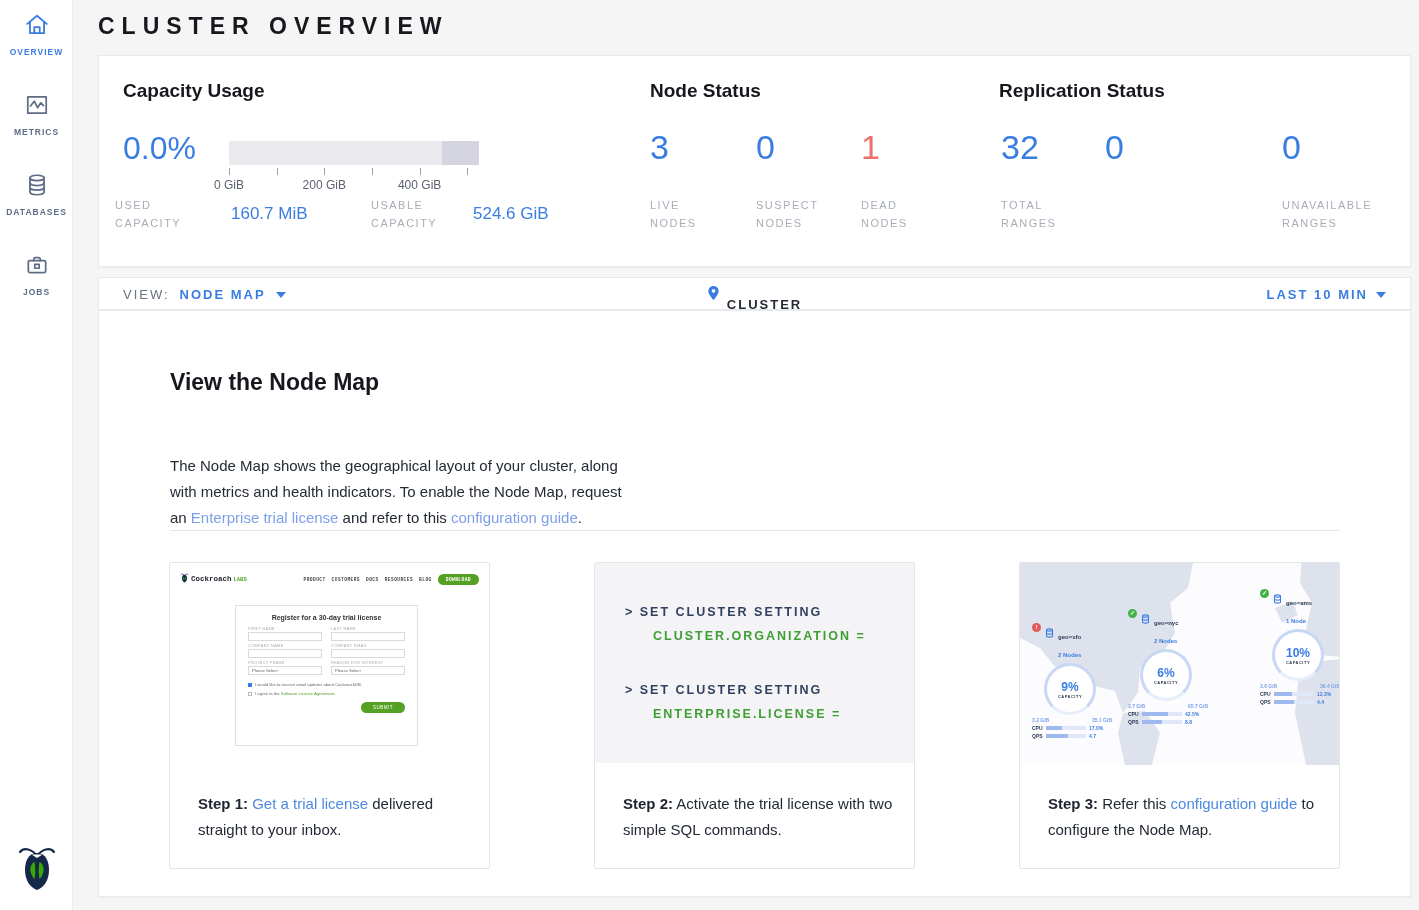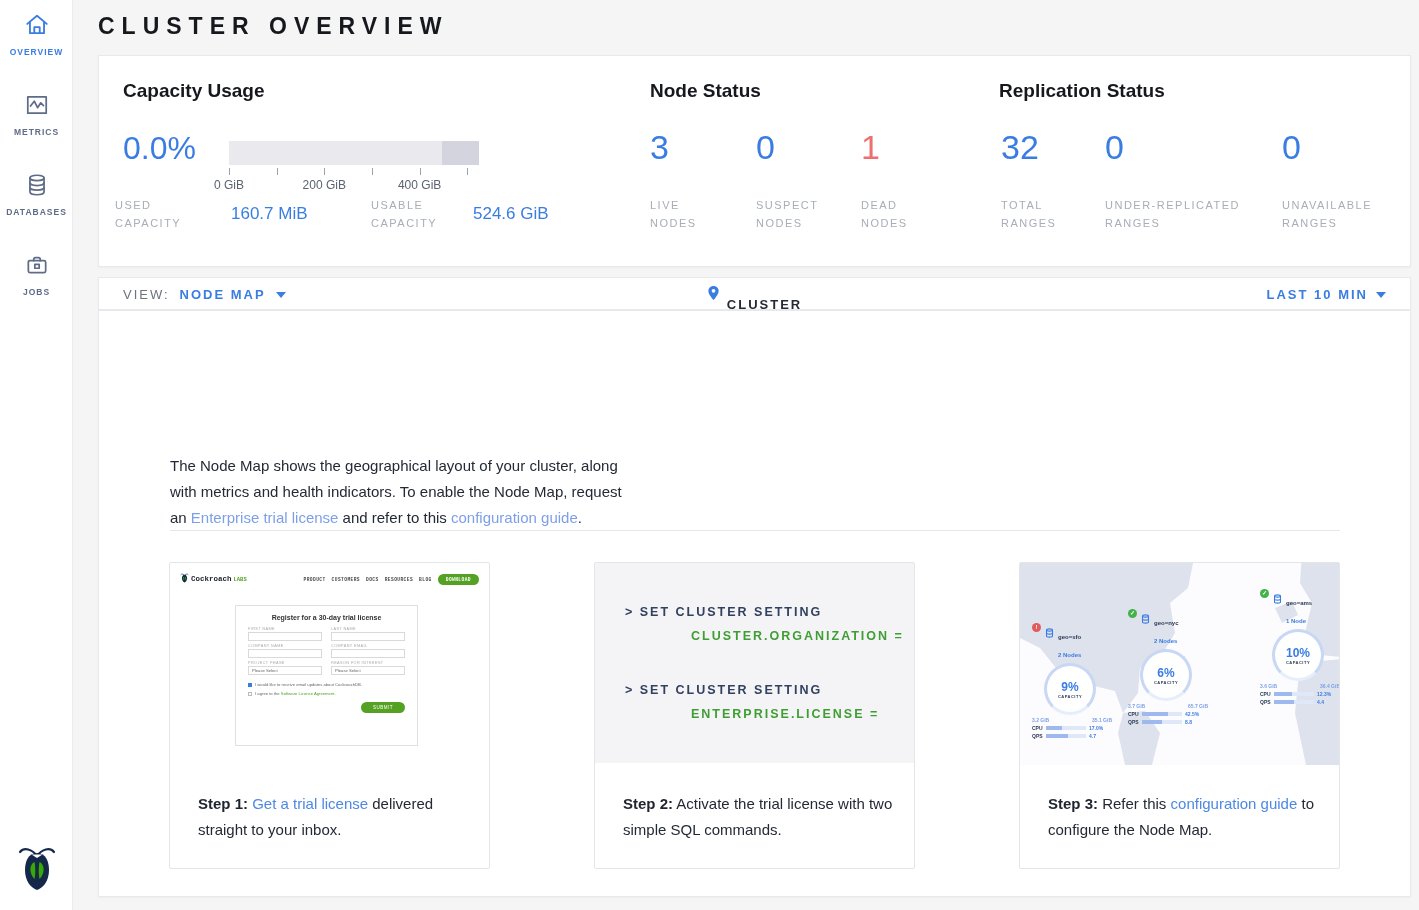--- a/index.html
+++ b/index.html
@@ -75,21 +75,21 @@
   .chk { width:4px; height:4px; border:1px solid #bbb; flex:0 0 auto; }
   .chk.checked { background:#3a7de2; border-color:#3a7de2; }
   .lnk-green { color:#54a123; }
   .submit-row { display:flex; justify-content:flex-end; margin-top:6px; }
   .submit-pill { background:#54a123; color:#fff; font-size:4.5px; letter-spacing:.5px; border-radius:6px; padding:3px 12px; }
 
   
   .code-block { position:absolute; left:0; top:0; right:0; height:200px; background:#f4f4f6; }
   .code-line { position:absolute; font-size:12.5px; font-weight:600; letter-spacing:2px; white-space:nowrap; }
   .code-cmd { color:#32415f; }
-  .code-arg { color:#3f9e33;margin-left:38px; }
+  .code-arg { color:#3f9e33; }
 
   
   .map-area { position:absolute; left:0; top:0; right:0; height:202px; background:#fcfcfe; overflow:hidden; }
   .node { position:absolute; width:86px; }
   .nhead { display:flex; align-items:flex-start; gap:3px; }
   .badge { width:9px; height:9px; border-radius:50%; color:#fff; font-size:6px; line-height:9px; text-align:center; font-weight:700; margin-top:-2px; }
   .badge.err { background:#e05c5c; } .badge.ok { background:#43b24a; }
   .nname { font-size:6px; font-weight:700; color:#2c3a55; }
   .ncount { font-size:6px; font-weight:700; color:#3a7de2; }
   .gauge { width:52px; height:52px; border-radius:50%; border:3px solid #c7d7f4; border-bottom-color:#e7eefb; background:#fff; margin:2px 0 0 12px; display:flex; flex-direction:column; align-items:center; justify-content:center; }
@@ -193,21 +193,20 @@
     <div class="big-num red" style="left:762px">1</div>
     <div class="stat-label" style="left:551px; width:80px">LIVE NODES</div>
     <div class="stat-label" style="left:657px; width:80px">SUSPECT NODES</div>
     <div class="stat-label" style="left:762px; width:80px">DEAD NODES</div>
 
     <div class="sec-title" style="left:900px">Replication Status</div>
     <div class="big-num" style="left:902px">32</div>
     <div class="big-num" style="left:1006px">0</div>
     <div class="big-num" style="left:1183px">0</div>
     <div class="stat-label" style="left:902px; width:80px">TOTAL RANGES</div>
-    <div class="stat-label" style="left:1006px; width:160px">UNDER-REPLICATED RANGES</div>
     <div class="stat-label" style="left:1183px; width:110px">UNAVAILABLE RANGES</div>
   </section>
 
   <section class="panel viewbar">
     <div class="vb-left">
       <span class="vb-gray">VIEW:</span>
       <span class="vb-blue">NODE MAP</span>
       <span class="caret"></span>
     </div>
     <div class="vb-center">
@@ -219,20 +218,21 @@
       </span>
       <span class="vb-dark">CLUSTER</span>
     </div>
     <div class="vb-right">
       <span class="vb-blue">LAST 10 MIN</span>
       <span class="caret"></span>
     </div>
   </section>
 
   <section class="panel mainpanel">
+    <h2 class="heading">View the Node Map</h2>
     <p class="para"><span>The Node Map shows the geographical layout of your cluster, along with metrics and health indicators. To enable the Node Map, request an </span><span class="link-light">Enterprise trial license</span><span> and refer to this </span><span class="link-light">configuration guide</span><span>.</span></p>
     <div class="divider"></div>
 
     <div class="card" style="left:70px">
       <div class="site">
         <div class="site-header">
           <span>
             <svg width="9" height="11" viewBox="0 0 40 52" fill="none">
               <path d="M20 16 C15 9, 7 7, 3 12" stroke="#152849" stroke-width="3" stroke-linecap="round"></path>
               <path d="M20 16 C25 9, 33 7, 37 12" stroke="#152849" stroke-width="3" stroke-linecap="round"></path>

